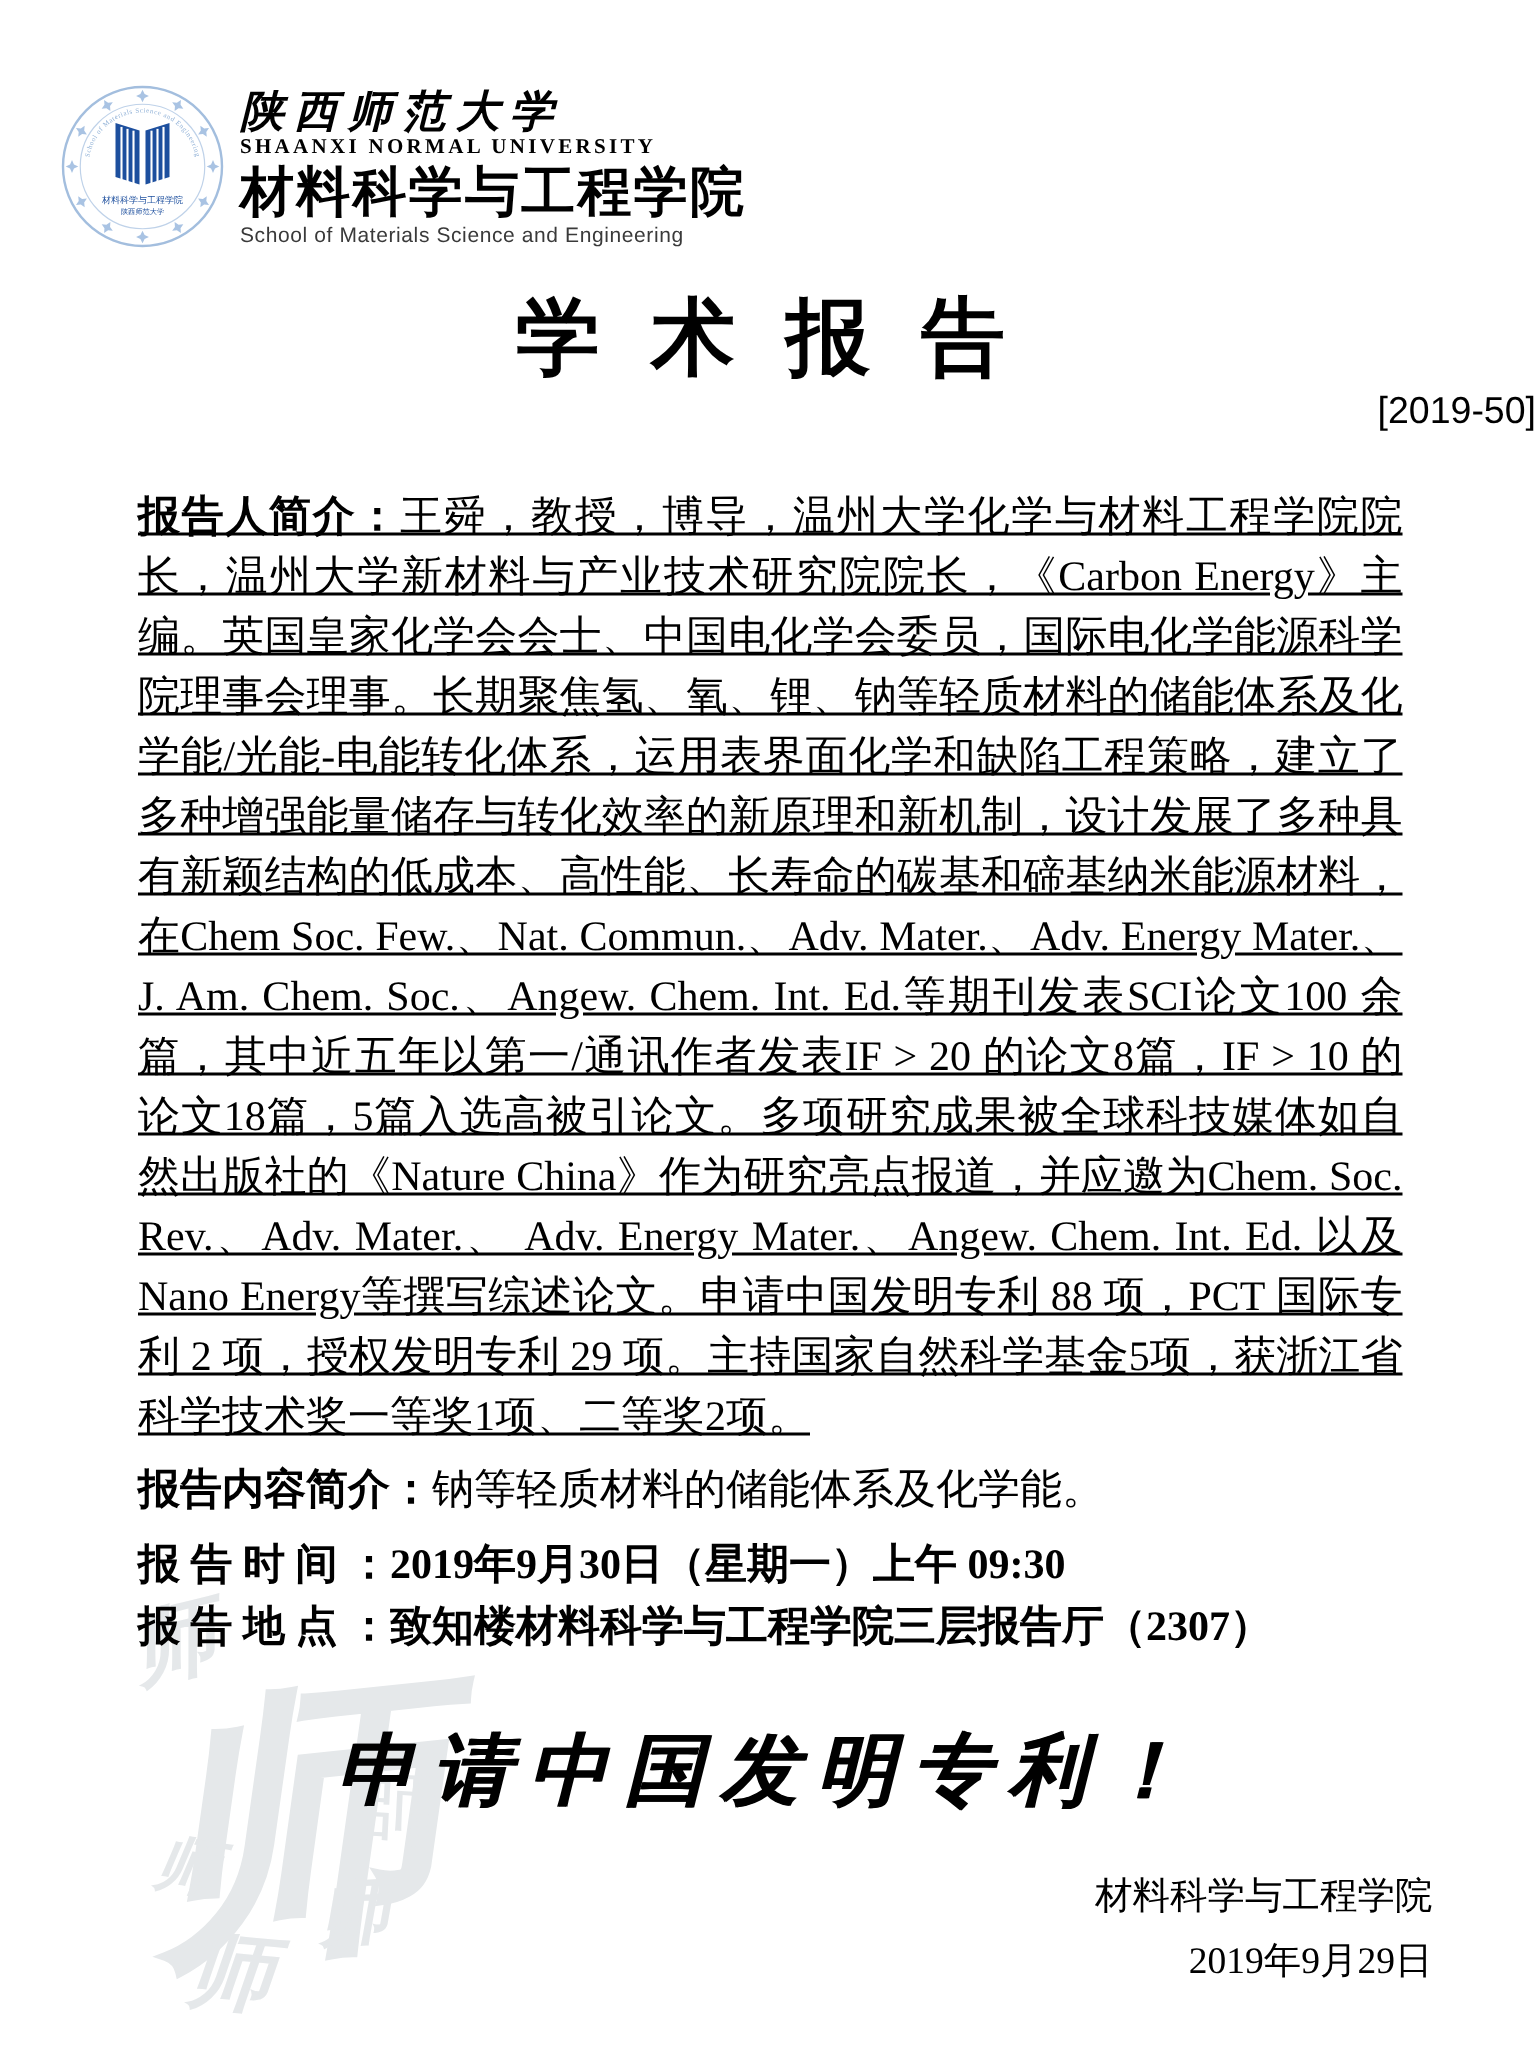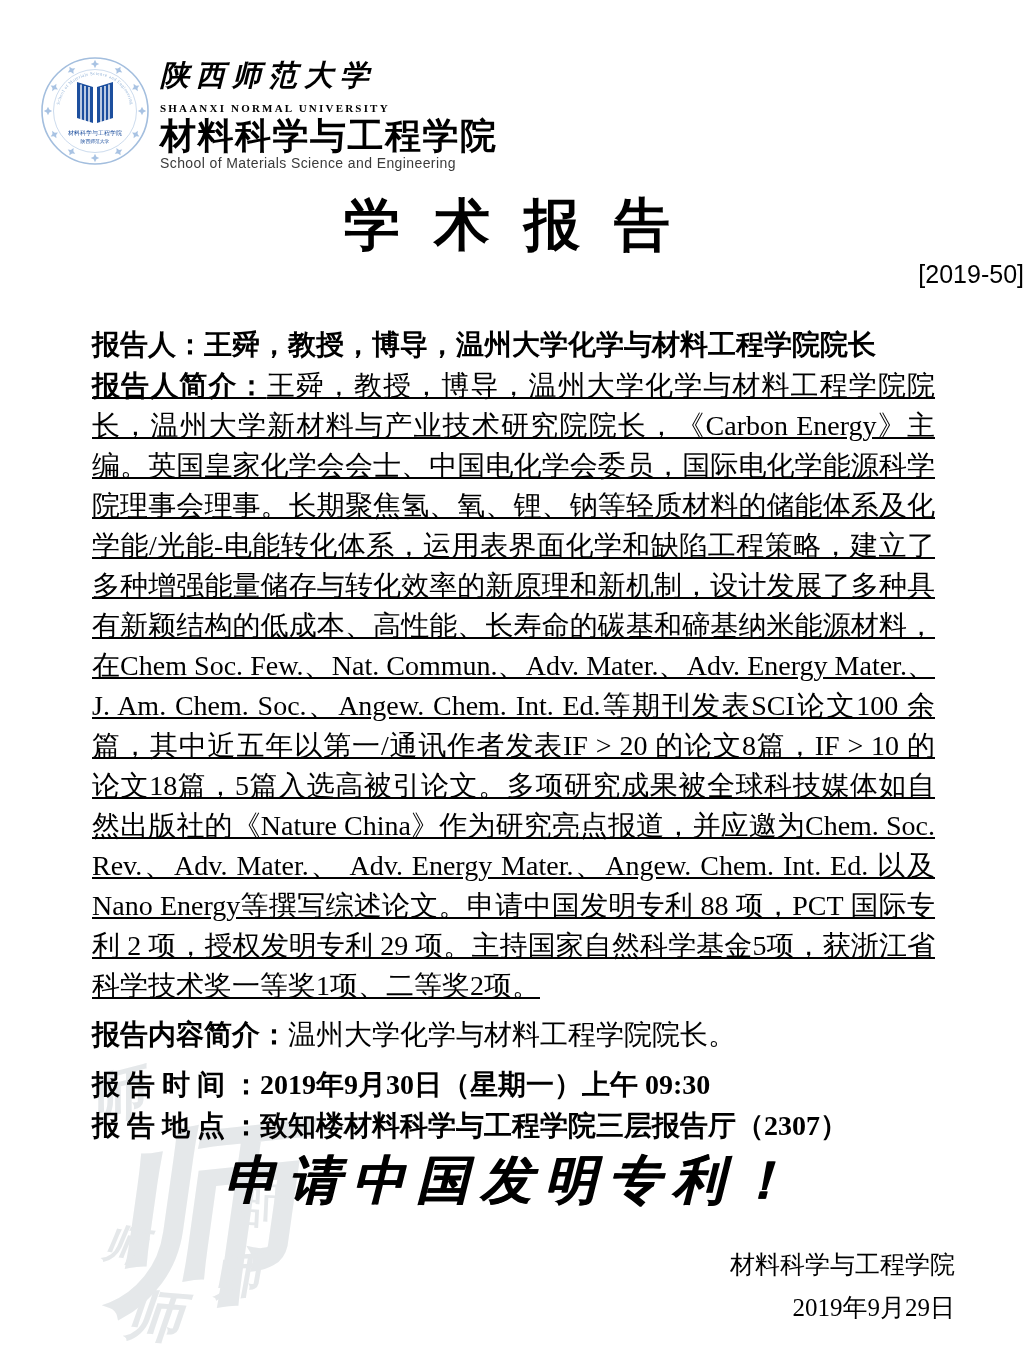--- a/index.html
+++ b/index.html
@@ -27,22 +27,22 @@
   .wm6 { left:126px; top:1288px; font-size:56px;  transform:rotate(5deg); }
   
   .header { position:absolute; top:56px; left:40px; display:flex; align-items:flex-start; z-index:1; }
   .emblem { width:110px; height:110px; flex:0 0 auto; }
   .names { margin-left:10px; padding-top:4px; }
   .uni-cn {
     font-size:29px; font-weight:bold; font-style:italic;
     letter-spacing:7px; line-height:1.05;
   }
   .uni-en {
-    font-size:11px; font-weight:bold; letter-spacing:2.2px;
-    margin-top:12px; line-height:1.1;
+    font-size:14px; font-weight:bold; letter-spacing:2.2px;
+    margin-top:1px; line-height:1.1;
   }
   .school-cn {
     font-family:"Liberation Sans","DejaVu Sans",sans-serif;
     font-size:36px; font-weight:900; letter-spacing:1.5px; line-height:1.05;
     margin-top:2px;
   }
   .school-en {
     font-family:"Liberation Sans","DejaVu Sans",sans-serif;
     font-size:14px; color:#3a3a3a; letter-spacing:0.4px; margin-top:1px;
   }
@@ -163,23 +163,22 @@
     <div class="uni-en">SHAANXI NORMAL UNIVERSITY</div>
     <div class="school-cn">材料科学与工程学院</div>
     <div class="school-en">School of Materials Science and Engineering</div>
   </div>
 </div>
 
 <div class="title">学 术 报 告</div>
 <div class="report-no">[2019-50]</div>
 
 <div class="main">
-  <div class="field"><span class="lbl">报告人：</span><span>王舜，教授，博导，温州大学化学与材料工程学院院长</span></div>
   <p class="bio"><span class="lbl">报告人简介：</span><span>王舜，教授，博导，温州大学化学与材料工程学院院长，温州大学新材料与产业技术研究院院长，《Carbon Energy》主编。英国皇家化学会会士、中国电化学会委员，国际电化学能源科学院理事会理事。长期聚焦氢、氧、锂、钠等轻质材料的储能体系及化学能/光能-电能转化体系，运用表界面化学和缺陷工程策略，建立了多种增强能量储存与转化效率的新原理和新机制，设计发展了多种具有新颖结构的低成本、高性能、长寿命的碳基和碲基纳米能源材料，在Chem Soc. Few.、Nat. Commun.、Adv. Mater.、Adv. Energy Mater.、J. Am. Chem. Soc.、Angew. Chem. Int. Ed.等期刊发表SCI论文100 余篇，其中近五年以第一/通讯作者发表IF &gt; 20 的论文8篇，IF &gt; 10 的论文18篇，5篇入选高被引论文。多项研究成果被全球科技媒体如自然出版社的《Nature China》作为研究亮点报道，并应邀为Chem. Soc. Rev.、Adv. Mater.、 Adv. Energy Mater.、Angew. Chem. Int. Ed. 以及Nano Energy等撰写综述论文。申请中国发明专利 88 项，PCT 国际专利 2 项，授权发明专利 29 项。主持国家自然科学基金5项，获浙江省科学技术奖一等奖1项、二等奖2项。</span></p>
-  <div class="abstract"><span class="lbl">报告内容简介：</span><span>温州大学化学与材料工程学院院长。</span></div>
+  <div class="abstract"><span class="lbl">报告内容简介：</span><span>钠等轻质材料的储能体系及化学能。</span></div>
   <div class="time-line"><span class="lbl">报 告 时 间 ：</span><span>2019年9月30日（星期一）上午 09:30</span></div>
   <div class="venue-line"><span class="lbl">报 告 地 点 ：</span><span>致知楼材料科学与工程学院三层报告厅（2307）</span></div>
 </div>
 
 <div class="welcome">申请中国发明专利！</div>
 
 <div class="footer">
   <div>材料科学与工程学院</div>
   <div>2019年9月29日</div>
 </div>

